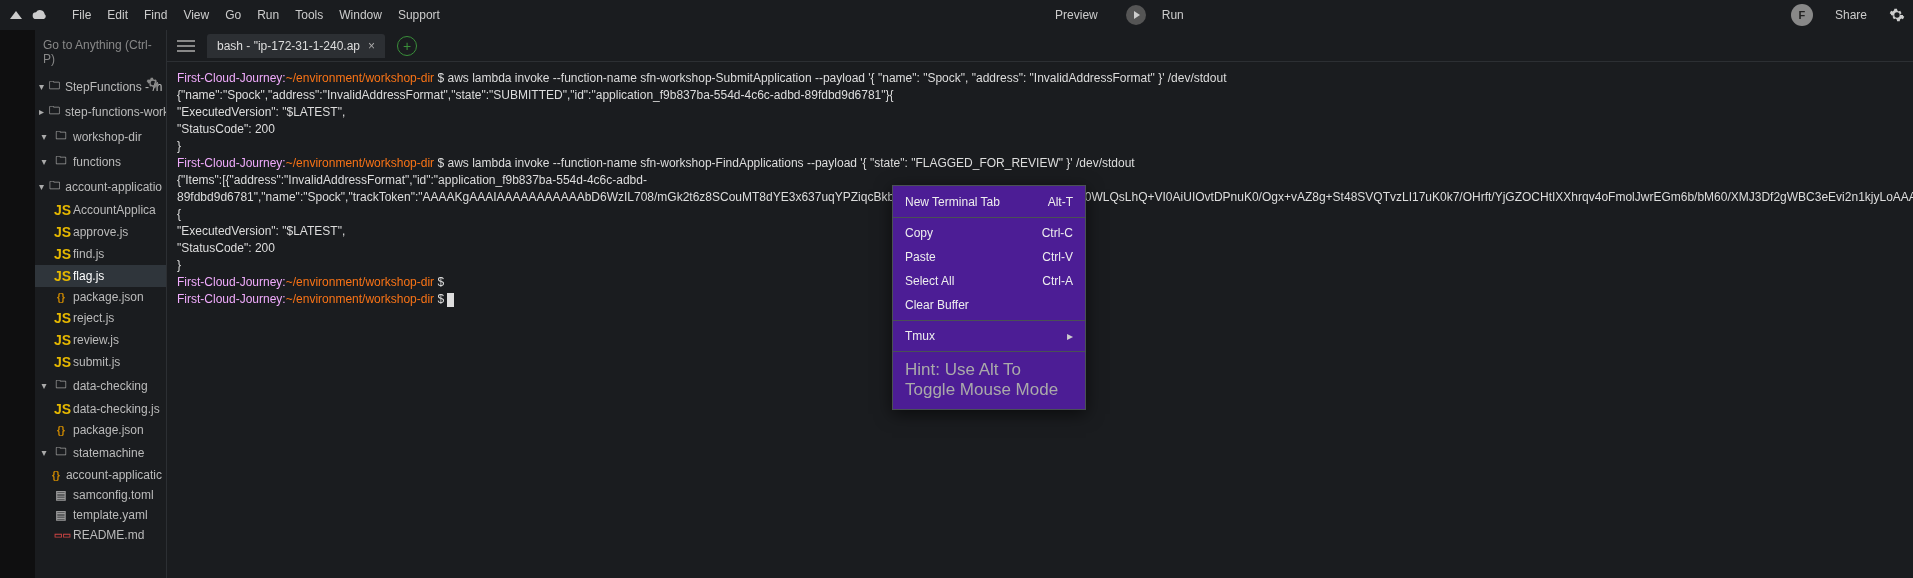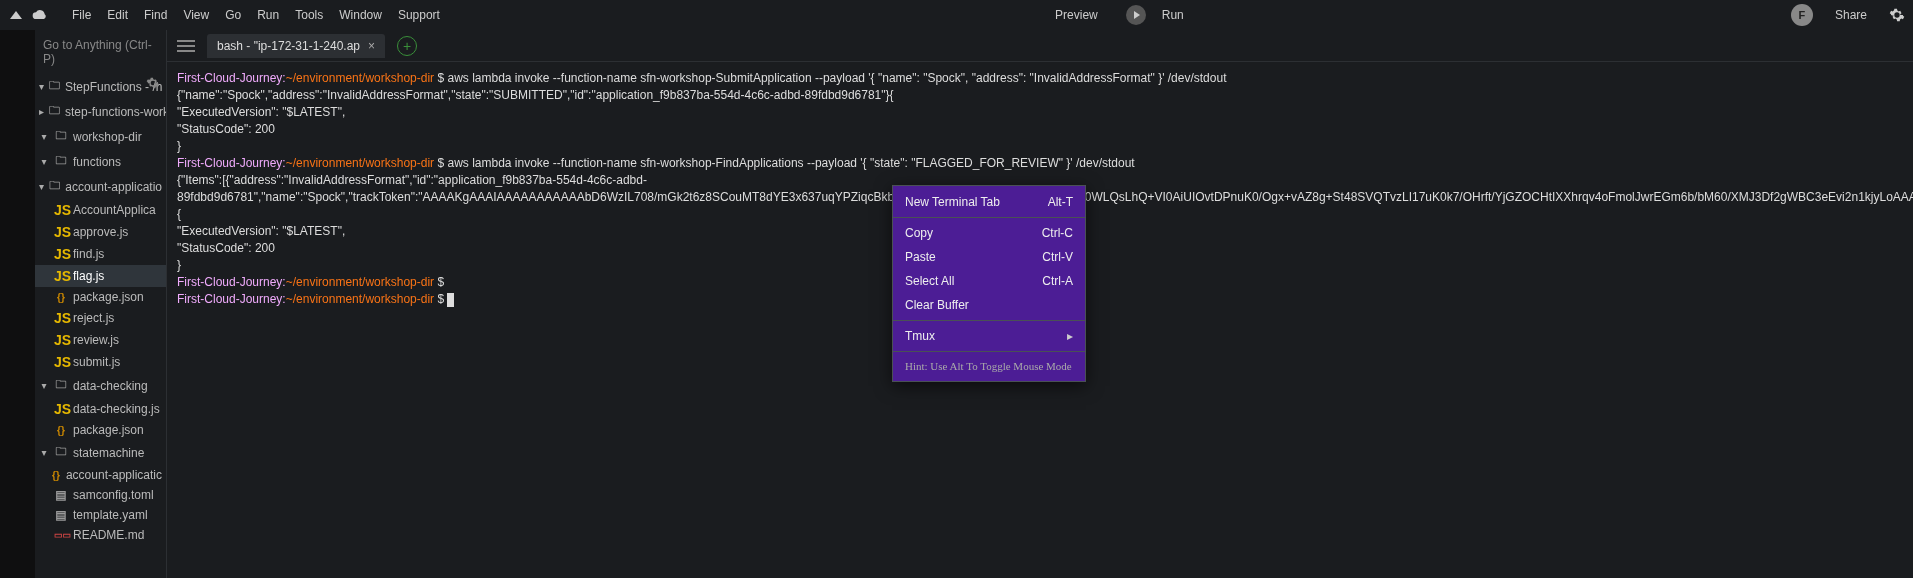--- a/index.html
+++ b/index.html
@@ -45,21 +45,21 @@
 .tabrow .add { width:20px; height:20px; border-radius:50%; border:1px solid #3a8f3a; background:#1a1c1f; color:#3a8f3a; display:flex; align-items:center; justify-content:center; font-size:14px; margin-left:6px; cursor:pointer; }
 
 .terminal { flex:1; background:#1a1c1f; padding:8px 10px; font-family:"Menlo","Consolas",monospace; font-size:12px; line-height:17px; color:#ddd; overflow:auto; }
 .terminal .p-host { color:#f0abfc; }
 .terminal .p-path { color:#f97316; }
 .terminal .cursor-blk { display:inline-block; width:7px; height:14px; background:#ddd; vertical-align:middle; }
 
 .ctxmenu { position:absolute; width:194px; background:#4c1d95; border:1px solid #4a5055; box-shadow:0 4px 16px rgba(0,0,0,.6); z-index:10; padding:4px 0; font-size:12px; color:#eee; }
 .ctxmenu .ci { display:flex; justify-content:space-between; align-items:center; padding:5px 12px; cursor:pointer; }
 .ctxmenu .sep { height:1px; background:#4a5055; margin:3px 0; }
-.ctxmenu .hint { padding:5px 12px; color:#aaa; font-size:11px;font-family:Liberation Serif, serif; }
+.ctxmenu .hint { padding:5px 12px; color:#aaa; font-size:17px; }
 .ctxmenu .arrow-r { color:#ccc; }
 
 .folder-glyph { font-size:11px; }
 </style>
 </head>
 <body>
 
 <div class="menubar">
   <div class="logo-group">
     <span class="up-icon"><svg viewBox="0 0 16 16">

